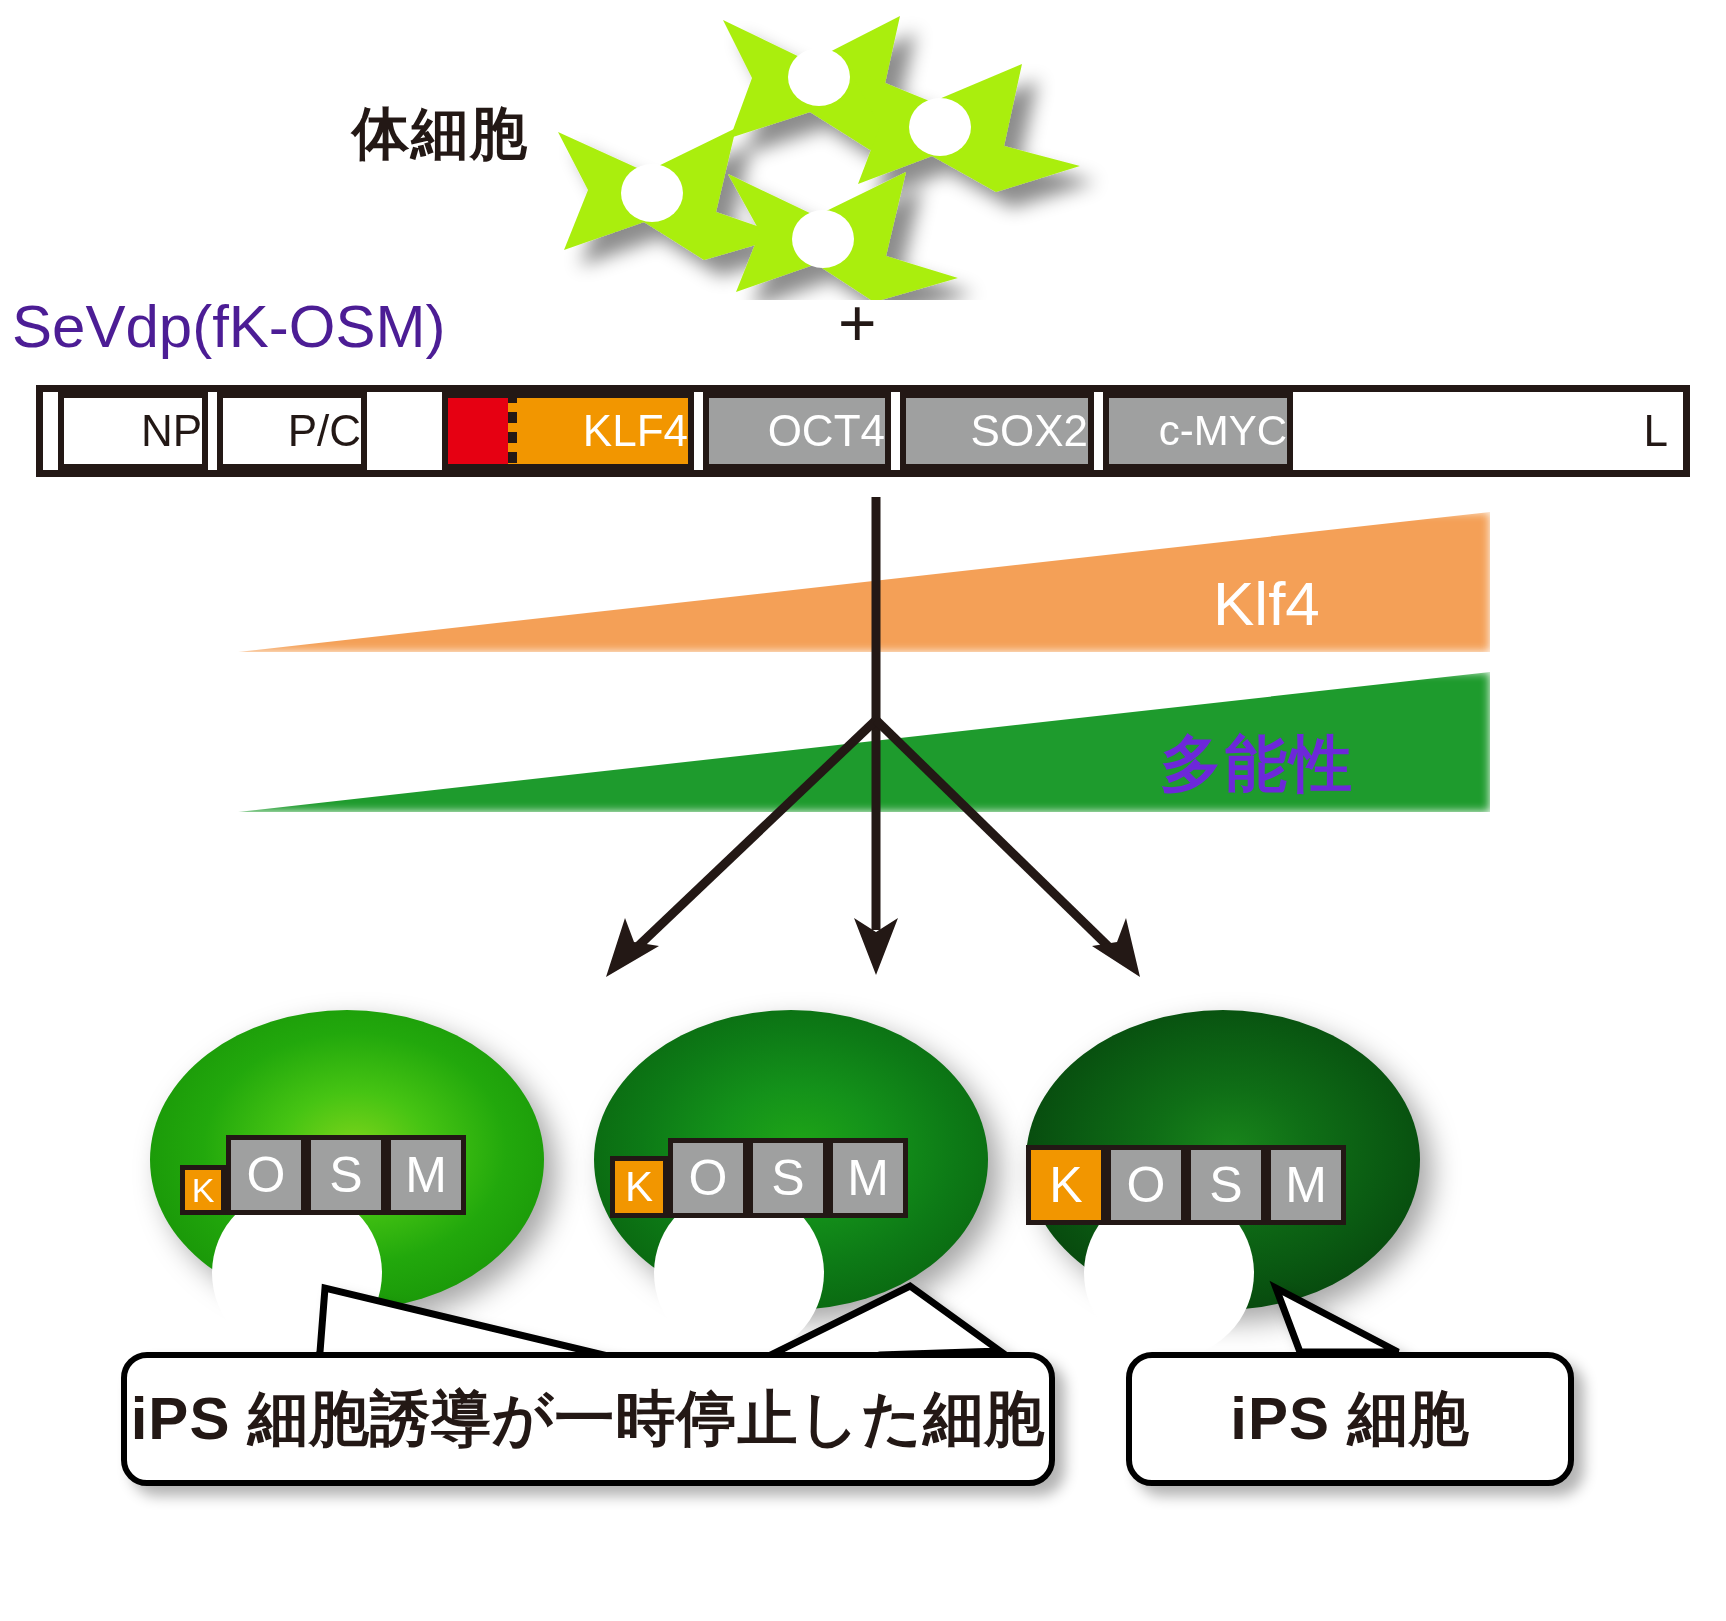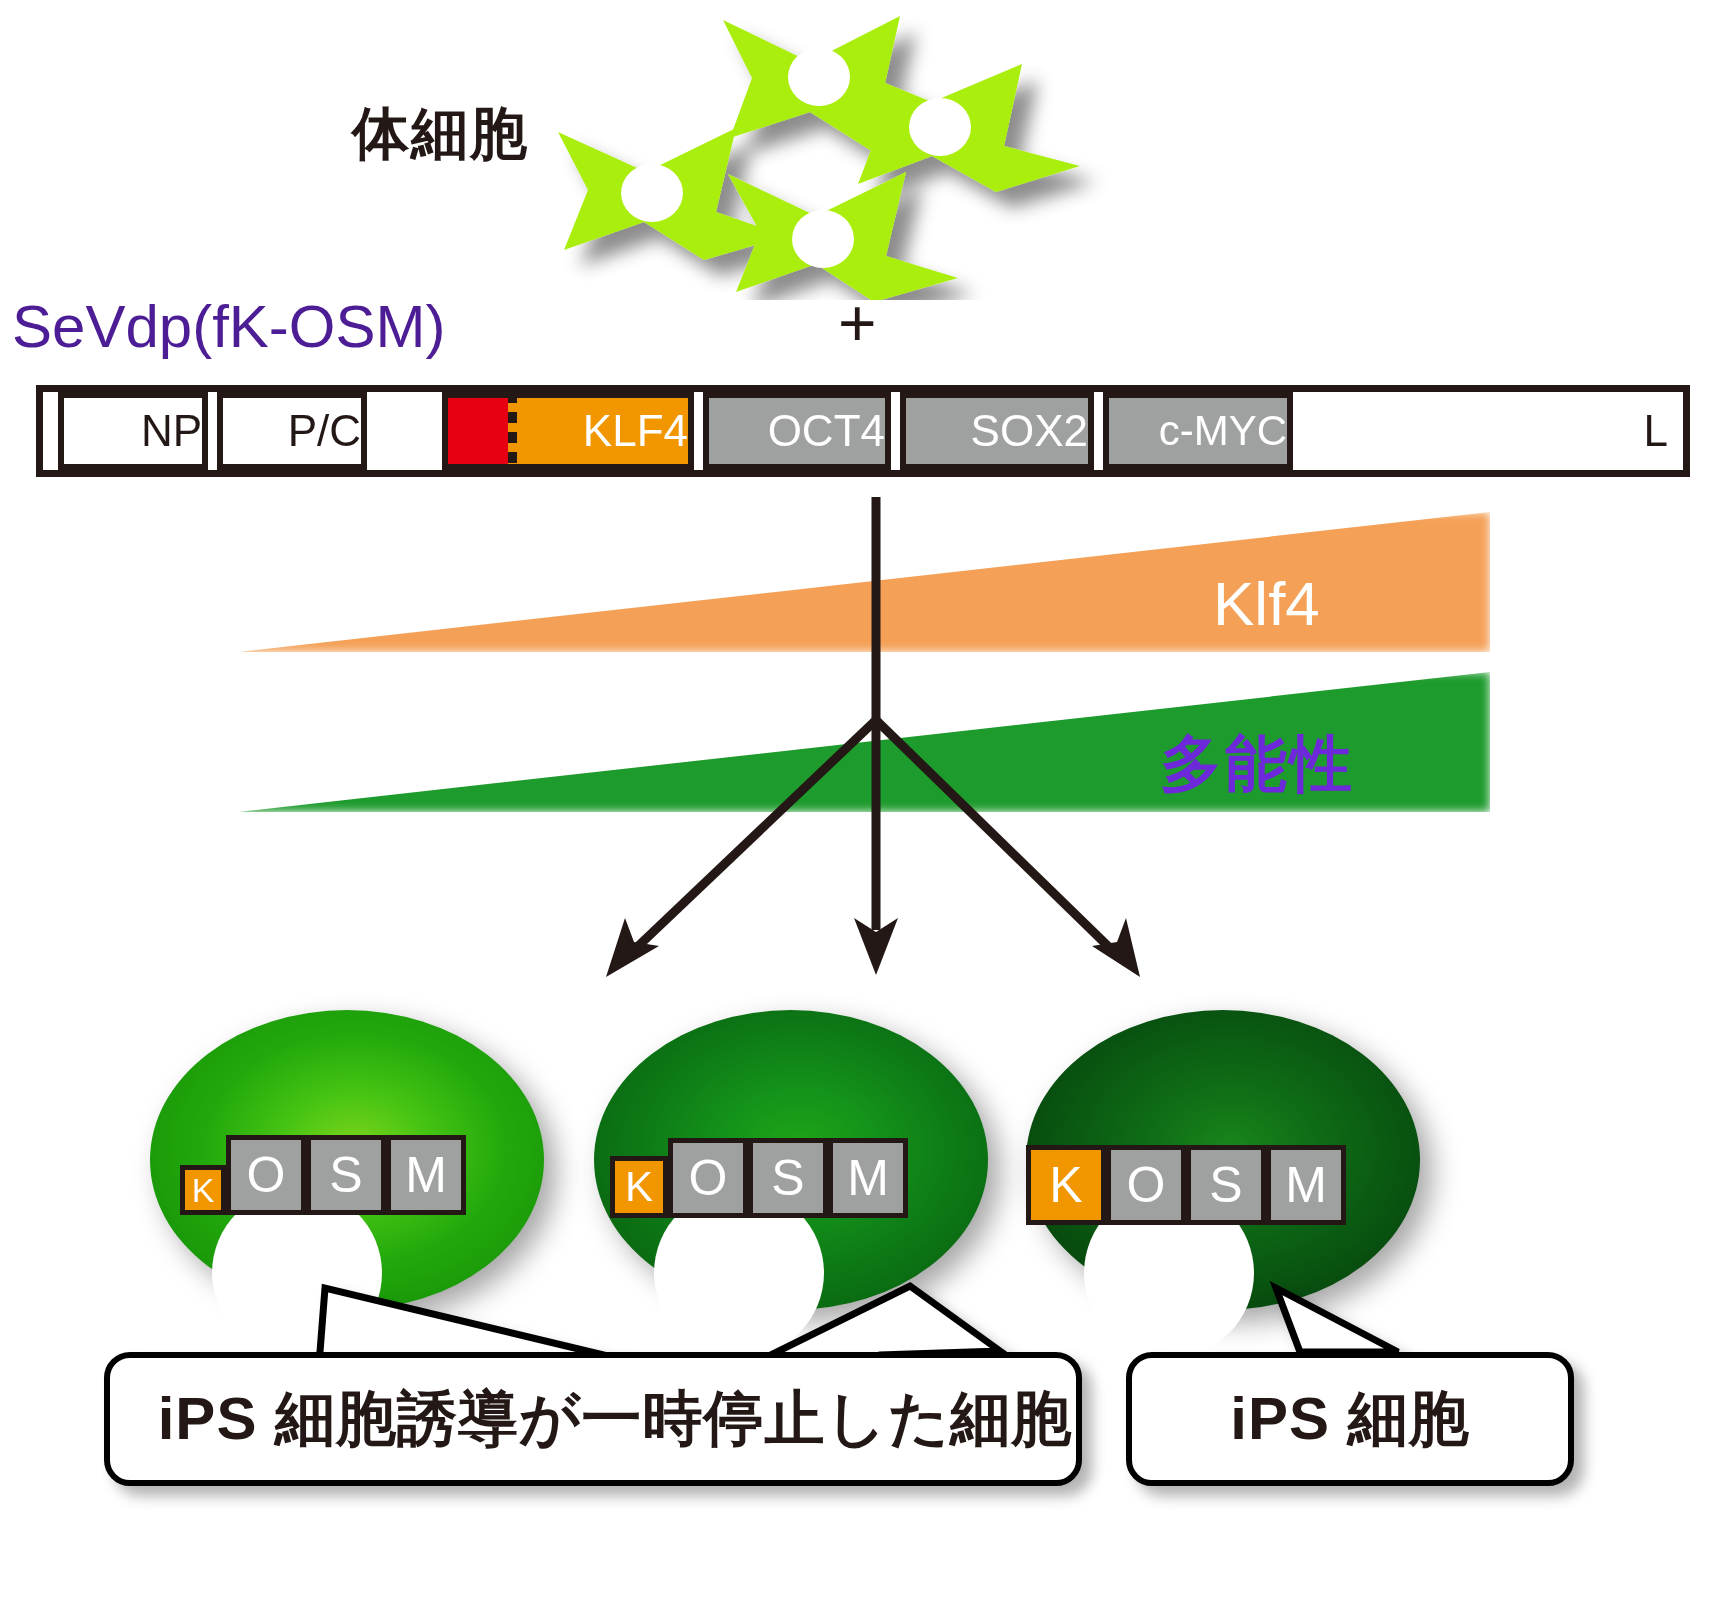--- a/index.html
+++ b/index.html
@@ -120,21 +120,21 @@
 
   
   .callout-box{
     position:absolute;border:6px solid #000000;border-radius:26px;
     background:#ffffff;
     display:flex;align-items:center;justify-content:center;
     font-size:60px;font-weight:700;color:#231815;
     box-shadow:10px 10px 14px rgba(0,0,0,.30);
     letter-spacing:1px;white-space:nowrap;
   }
-  #callout-left{left:104px;top:1352px;width:922px;height:122px;padding-left:44px;}
+  #callout-left{left:121px;top:1352px;width:922px;height:122px;}
   #callout-right{left:1126px;top:1352px;width:436px;height:122px;}
   #callout-tails{position:absolute;left:0;top:0;width:1726px;height:1621px;pointer-events:none;}
 </style>
 </head>
 <body>
 
 <div class="stage">
 
   <div id="somatic-label">体細胞</div>
 

